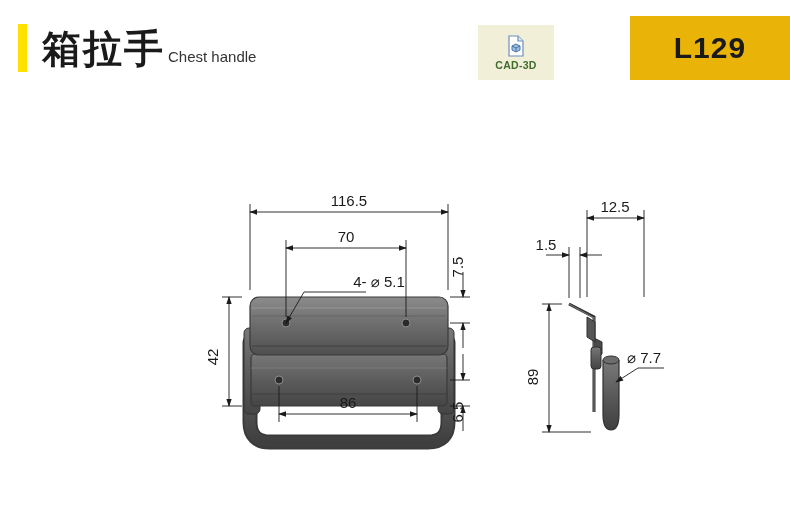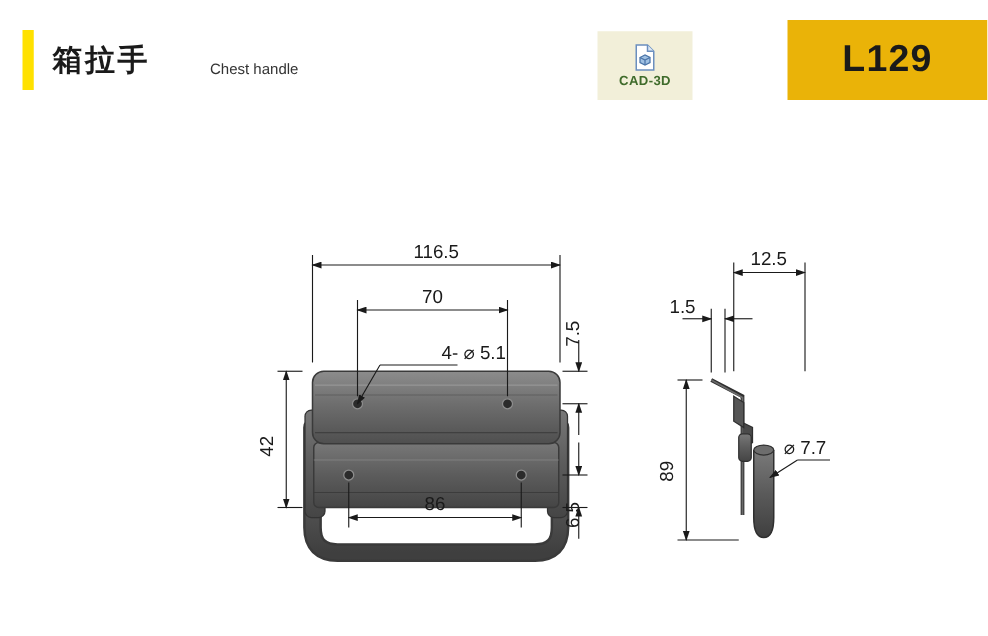--- a/index.html
+++ b/index.html
@@ -23,31 +23,31 @@
   }
   #header-accent {
     position: absolute;
     left: 18px; top: 24px;
     width: 9px; height: 48px;
     background: #ffe100;
   }
   #title-cn {
     position: absolute;
     left: 42px; top: 30px;
-    font-size: 24px;
+    font-size: 39px;
     font-weight: bold;
     color: #1a1a1a;
     letter-spacing: 2px;
     line-height: 38px;
     white-space: nowrap;
   }
   #title-en {
     position: absolute;
     left: 168px; top: 48px;
-    font-size: 12px;
+    font-size: 15px;
     color: #333333;
     white-space: nowrap;
   }
 
   
   #badges {
     position: absolute;
     left: 478px; top: 25px;
     width: 152px; height: 55px;
     display: flex;

